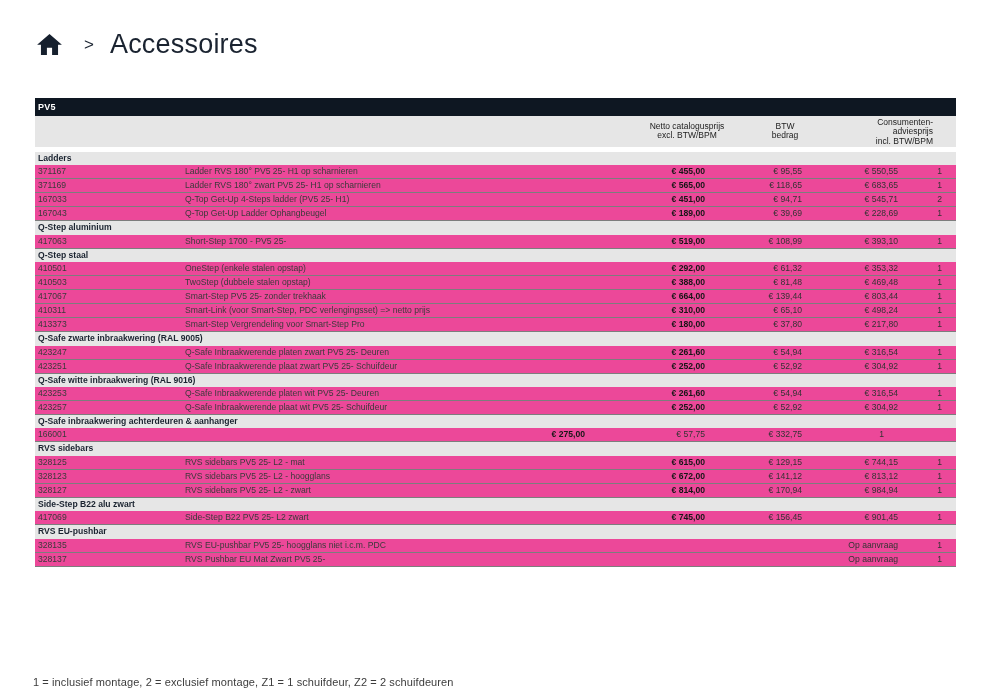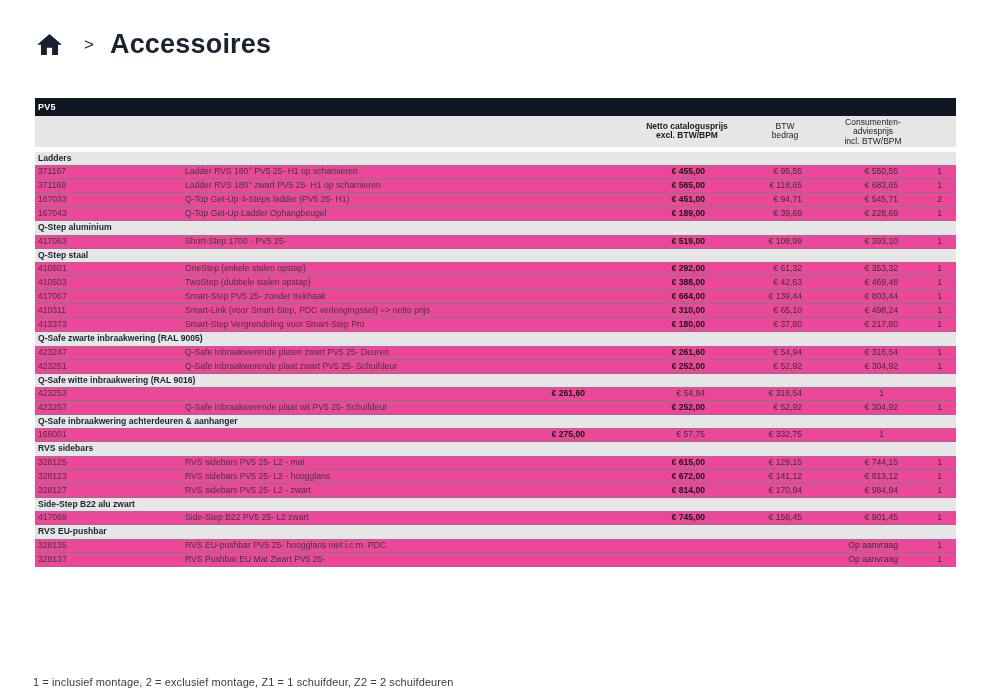--- a/index.html
+++ b/index.html
@@ -4,32 +4,32 @@
 <style>
   * { margin:0; padding:0; box-sizing:border-box; }
   html,body { background:#ffffff; }
   body { font-family:"Liberation Sans", sans-serif; -webkit-font-smoothing:antialiased; }
   .page { position:relative; width:990px; height:700px; background:#fff; overflow:hidden; }
 
   
   .breadcrumb { position:absolute; left:36px; top:28px; display:flex; align-items:center; height:32px; }
   .home-icon { width:27px; height:27px; display:block; }
   .crumb-sep { font-size:17px; color:var(--accent-text,#1a2330); margin:0 16px 0 21px; padding-top:2px; }
-  .page-title { font-size:27px; font-weight:700; color:var(--accent-text,#1a2330); letter-spacing:0.2px; }
+  .page-title { font-size:27px; font-weight:400; color:var(--accent-text,#1a2330); letter-spacing:0.2px; }
 
   
   .price-table { position:absolute; left:35px; top:98px; width:921px; }
   .model-bar { height:18px; background:var(--model-bar-bg,#0e1722); color:#fff; font-size:9px;
                font-weight:bold; line-height:18px; padding-left:3px; letter-spacing:0.2px; }
   .col-headers { position:relative; height:31px; background:var(--header-band-bg,#e6e6e6); margin-bottom:5px; }
   .col-h { position:absolute; top:50%; transform:translateY(-50%); font-size:8.5px; line-height:9.6px;
            text-align:center; color:#1c1c1c; white-space:pre-line; }
-  .col-h-netto { left:572px; width:160px; font-weight:bold; }
+  .col-h-netto { left:572px; width:160px; font-weight:normal; }
   .col-h-btw { left:690px; width:120px; }
-  .col-h-consumer { left:778px; width:120px; }
+  .col-h-consumer { left:778px; width:120px;text-align:right; }
 
   .section-row { height:13.42px; background:var(--section-bg,#e6e6e6); font-size:8.6px; font-weight:bold;
                  color:var(--accent-text,#16202e); line-height:13.4px; padding-left:3px;
                  white-space:nowrap; overflow:hidden; }
   .data-row { height:14px; display:grid; grid-template-columns:150px 1fr 120px 97px 96px 58px;
               border-bottom:1px solid var(--row-border,#7d7d7d); background:#ec4899; }
   .cell { font-size:8.6px; line-height:12.2px; color:#3a3a3a; overflow:hidden; white-space:nowrap; }
   .c-art { padding-left:3px; }
   .c-netto, .c-btw, .c-consumer { text-align:right; color:#333; }
   .c-netto { font-weight:bold; color:#161616; }
@@ -110,21 +110,21 @@
           <div class="cell c-desc">OneStep (enkele stalen opstap)</div>
           <div class="cell c-netto">€ 292,00</div>
           <div class="cell c-btw">€ 61,32</div>
           <div class="cell c-consumer">€ 353,32</div>
           <div class="cell c-montage">1</div>
         </div>
         <div class="data-row">
           <div class="cell c-art">410503</div>
           <div class="cell c-desc">TwoStep (dubbele stalen opstap)</div>
           <div class="cell c-netto">€ 388,00</div>
-          <div class="cell c-btw">€ 42,63</div>
+          <div class="cell c-btw">€ 81,48</div>
           <div class="cell c-consumer">€ 469,48</div>
           <div class="cell c-montage">1</div>
         </div>
         <div class="data-row">
           <div class="cell c-art">417067</div>
           <div class="cell c-desc">Smart-Step PV5 25- zonder trekhaak</div>
           <div class="cell c-netto">€ 664,00</div>
           <div class="cell c-btw">€ 139,44</div>
           <div class="cell c-consumer">€ 803,44</div>
           <div class="cell c-montage">1</div>
@@ -158,20 +158,21 @@
           <div class="cell c-art">423251</div>
           <div class="cell c-desc">Q-Safe Inbraakwerende plaat zwart PV5 25- Schuifdeur</div>
           <div class="cell c-netto">€ 252,00</div>
           <div class="cell c-btw">€ 52,92</div>
           <div class="cell c-consumer">€ 304,92</div>
           <div class="cell c-montage">1</div>
         </div>
         <div class="section-row">Q-Safe witte inbraakwering (RAL 9016)</div>
         <div class="data-row">
           <div class="cell c-art">423253</div>
+          <div class="cell c-desc">Q-Safe Inbraakwerende platen wit PV5 25- Deuren</div>
           <div class="cell c-netto">€ 261,60</div>
           <div class="cell c-btw">€ 54,94</div>
           <div class="cell c-consumer">€ 316,54</div>
           <div class="cell c-montage">1</div>
         </div>
         <div class="data-row">
           <div class="cell c-art">423257</div>
           <div class="cell c-desc">Q-Safe Inbraakwerende plaat wit PV5 25- Schuifdeur</div>
           <div class="cell c-netto">€ 252,00</div>
           <div class="cell c-btw">€ 52,92</div>

